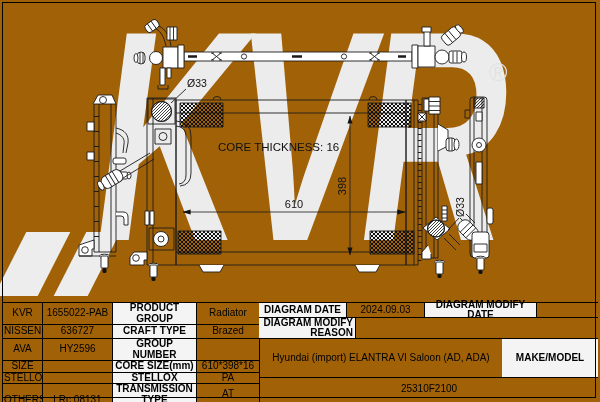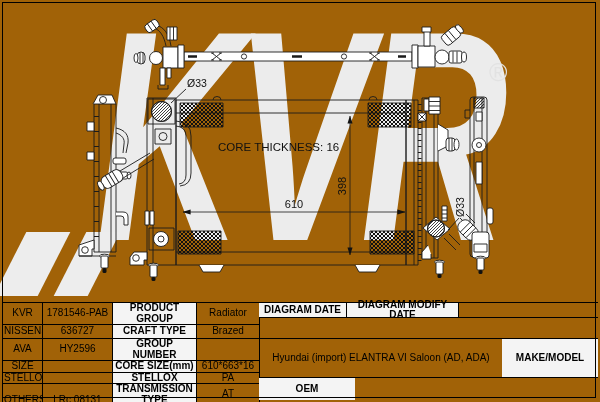--- a/index.html
+++ b/index.html
@@ -235,41 +235,41 @@
     <table class="tleft">
       <colgroup>
           <col style="width:40px">
           <col style="width:70px">
           <col style="width:84px">
           <col style="width:63px">
         </colgroup>
       <tbody>
           <tr style="height:14px">
         <td>KVR</td>
-        <td>1781546-PAB</td>
+        <td>1655022-PAB</td>
         <td class="lab">PRODUCT GROUP</td>
         <td>Radiator</td>
       </tr>
       <tr style="height:14px">
         <td>NISSENS</td>
         <td>636727</td>
         <td class="lab">CRAFT TYPE</td>
         <td>Brazed</td>
       </tr>
       <tr style="height:21px">
         <td>AVA</td>
         <td>HY2596</td>
         <td class="lab">GROUP NUMBER</td>
         <td></td>
       </tr>
       <tr style="height:11px">
         <td>SIZE</td>
         <td></td>
         <td class="lab">CORE SIZE(mm)</td>
-        <td>610*663*16</td>
+        <td>610*398*16</td>
       </tr>
       <tr style="height:11px">
         <td>STELLOX</td>
         <td></td>
         <td class="lab">STELLOX</td>
         <td>PA</td>
       </tr>
       <tr style="height:21px">
         <td rowspan="2">OTHERS</td>
         <td rowspan="2">LRc 08131</td>
@@ -279,28 +279,30 @@
       <tr style="height:12px">
         <td class="lab">SUPPLEMENTARY</td>
         <td></td>
       </tr>
     </tbody>
       </table>
 
     <div id="rsec">
       <div class="rrow" style="height:15px">
         <div class="rcell first lab" style="width:87px">DIAGRAM DATE</div>
+        <div class="rcell" style="width:78px">2024.09.03</div>
         <div class="rcell lab" style="width:112px">DIAGRAM MODIFY DATE</div>
         <div class="rcell" style="flex:1"></div>
       </div>
       <div class="rrow" style="height:21px">
+        <div class="rcell first lab" style="width:96px">DIAGRAM MODIFY REASON</div>
         <div class="rcell" style="flex:1"></div>
       </div>
       <div class="rrow" style="height:39px">
         <div class="rcell" style="flex:1">Hyundai (import) ELANTRA VI Saloon (AD, ADA)</div>
         <div class="rcell first lab" style="width:96px">MAKE/MODEL</div>
       </div>
       <div class="rrow last" style="height:22px">
-        <div class="rcell first lab" style="width:96px">OEM</div>
+        <div class="rcell" style="flex:1">25310F2100</div>
       </div>
     </div>
   </div>
 </div>
 
 </body></html>

